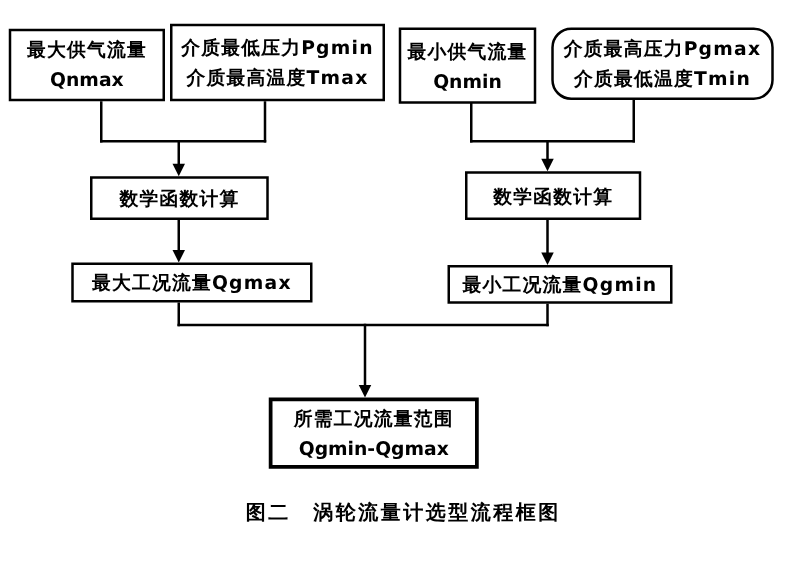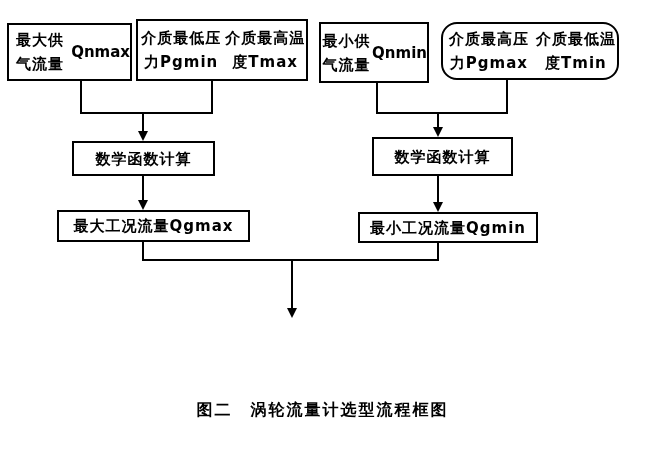--- a/index.html
+++ b/index.html
@@ -15,20 +15,21 @@
     background: #ffffff;
     overflow: hidden;
   }
   .node {
     position: absolute;
     box-sizing: border-box;
     border: 2px solid #000000;
     background: #ffffff;
     color: #000000;
     display: flex;
+    flex-direction: column;
     align-items: center;
     justify-content: center;
     text-align: center;
     font-weight: bold;
     font-size: 15px;
     line-height: 24px;
     letter-spacing: 1px;
   }
   .node .latin { letter-spacing: 0; }
   .node-b1 { left: 7px;   top: 23px;  width: 125px; height: 58px; }
@@ -121,16 +122,20 @@
   <div class="node node-q2">
     <div>最小工况流量Qgmin</div>
   </div>
 
   <div class="line" style="left:142px; top:242px; width:2px;   height:19px;"></div>
   <div class="line" style="left:437px; top:243px; width:2px;   height:18px;"></div>
   <div class="line" style="left:142px; top:259px; width:297px; height:2px;"></div>
   <div class="line" style="left:291px; top:259px; width:2px;   height:50px;"></div>
   <div class="arrowhead" style="left:287px; top:308px;"></div>
 
+  <div class="node node-f">
+    <div>所需工况流量范围</div>
+    <div class="latin">Qgmin-Qgmax</div>
+  </div>
 
   <div class="caption">图二　涡轮流量计选型流程框图</div>
 
 </div>
 
 </body></html>

